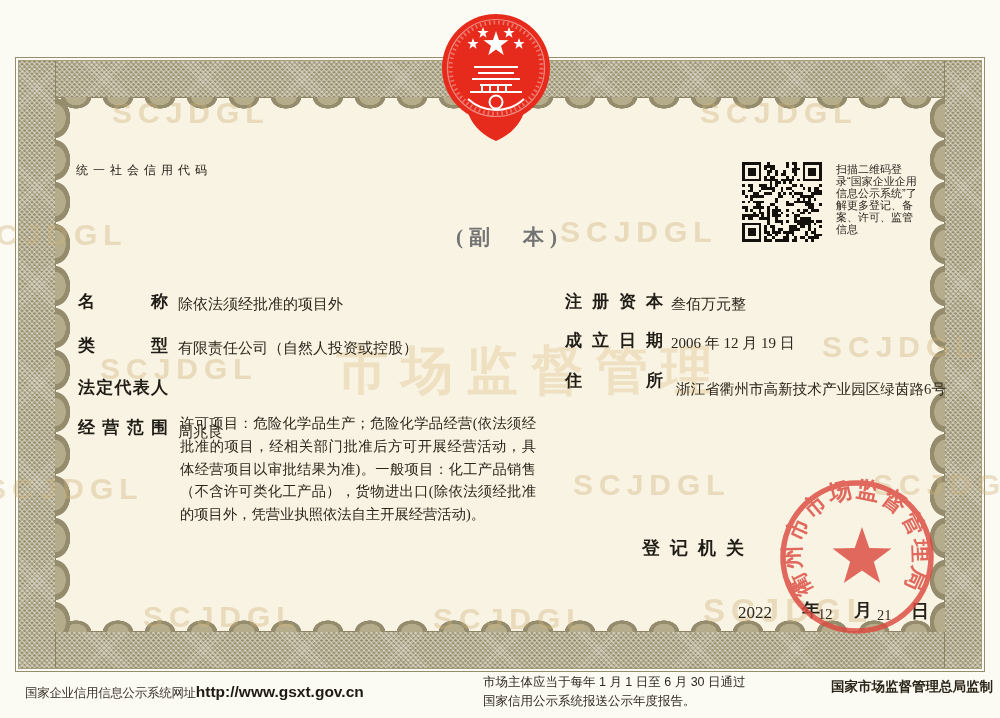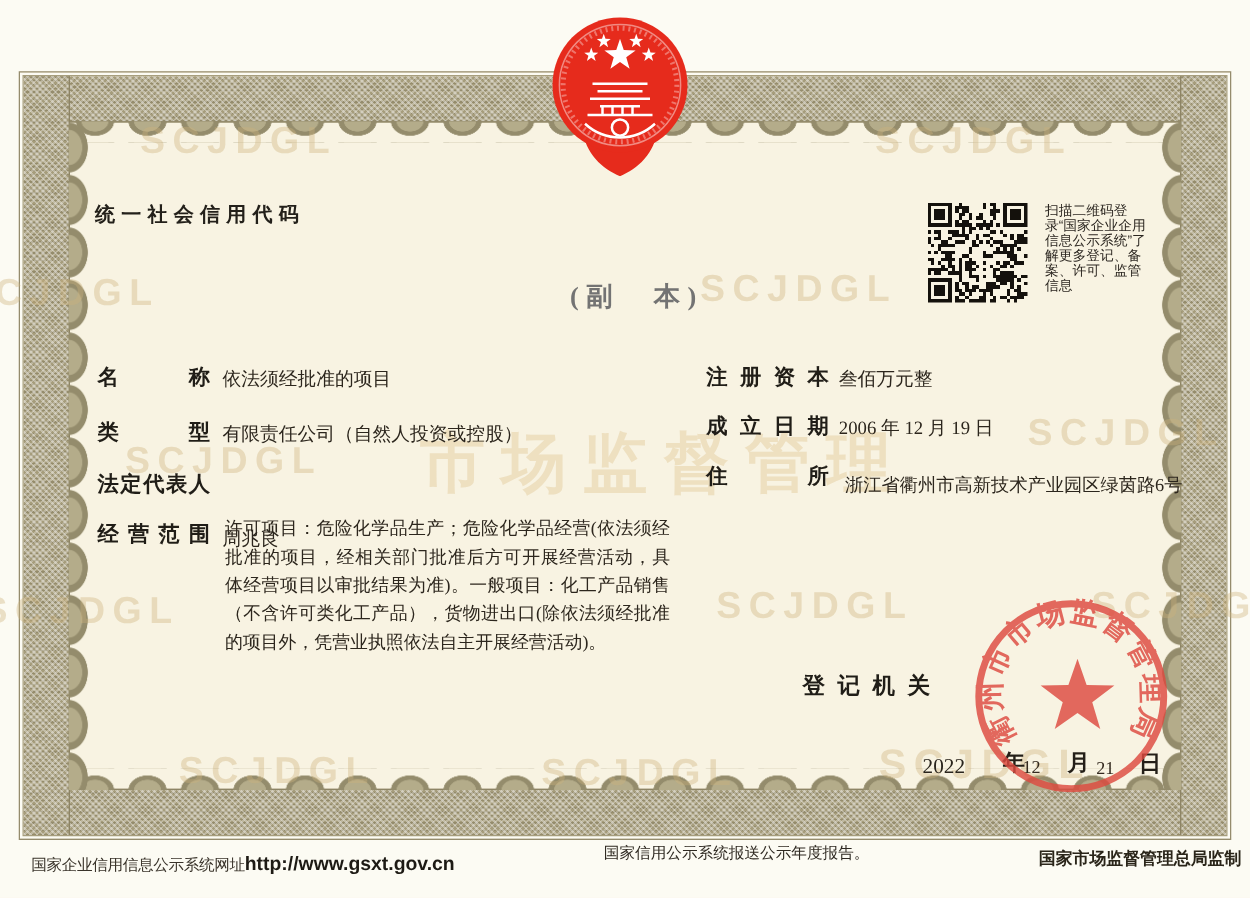--- a/index.html
+++ b/index.html
@@ -44,21 +44,21 @@
   
   .lbl{font-weight:700;color:#201d17;font-size:17px;line-height:1;}
   .jl{display:inline-block;text-align:justify;text-align-last:justify;}
   .w90{width:90px;} .w98{width:98px;}
   .val{font-family:"Liberation Serif",serif;color:#2c261d;font-size:15px;line-height:1.25;}
   .z2{z-index:2;}
 
   .title{font-size:52px;font-weight:900;color:#191510;letter-spacing:33px;white-space:nowrap;}
   .subtitle{font-family:"Liberation Serif",serif;font-size:21px;font-weight:700;
             color:#737373;letter-spacing:6px;white-space:nowrap;}
-  .cc-label{font-size:16px;font-weight:700;letter-spacing:5px;color:#23201a;white-space:nowrap;}
+  .cc-label{font-size:12px;font-weight:400;letter-spacing:5px;color:#23201a;white-space:nowrap;}
   .cc-value{font-family:"Liberation Serif",serif;font-size:15px;letter-spacing:1.5px;color:#2a251d;white-space:nowrap;}
   .qr-caption{width:86px;font-size:11px;line-height:12px;font-weight:400;color:#2b2620;}
   .scope{width:356px;font-size:14.3px;line-height:22.8px;text-align:justify;}
   .authority{font-size:18px;font-weight:700;color:#201d17;}
   .date-unit{font-size:18px;font-weight:700;color:#241f18;}
   .date-num{font-family:"Liberation Serif",serif;font-size:17px;color:#2a251d;}
   .date-num-sm{font-family:"Liberation Serif",serif;font-size:14.5px;color:#33291f;}
 
   .footer-label{font-size:12.5px;color:#39332a;letter-spacing:-0.3px;}
   .footer-url{font-size:15.5px;font-weight:700;color:#1d1a14;}
@@ -439,21 +439,21 @@
             <rect x="19" y="28" width="1" height="1"></rect>
             <rect x="23" y="28" width="1" height="1"></rect>
             <rect x="25" y="28" width="1" height="1"></rect>
           </g>
       </g>
     </svg>
   </div>
   <div class="abs qr-caption z2" style="left:836px;top:163px;">扫描二维码登录“国家企业企用信息公示系统”了解更多登记、备案、许可、监管信息</div>
 
   <div class="abs z2" style="left:78px;top:293px;"><span class="lbl jl w90">名称</span></div>
-  <div class="abs val z2" style="left:178px;top:295px;">依法须经批准的项目</div>
+  <div class="abs val z2" style="left:178px;top:295px;">除依法须经批准的项目外</div>
 
   <div class="abs z2" style="left:78px;top:337px;"><span class="lbl jl w90">类型</span></div>
   <div class="abs val z2" style="left:178px;top:339px;">有限责任公司（自然人投资或控股）</div>
 
   <div class="abs z2" style="left:78px;top:379px;"><span class="lbl jl w90">法定代表人</span></div>
   <div class="abs val z2" style="left:178px;top:381px;margin-top:42px;">周兆良</div>
 
   <div class="abs z2" style="left:78px;top:419px;"><span class="lbl jl w90">经营范围</span></div>
   <div class="abs val scope z2" style="left:180px;top:412px;">许可项目：危险化学品生产；危险化学品经营(依法须经批准的项目，经相关部门批准后方可开展经营活动，具体经营项目以审批结果为准)。一般项目：化工产品销售（不含许可类化工产品），货物进出口(除依法须经批准的项目外，凭营业执照依法自主开展经营活动)。</div>
 
@@ -485,17 +485,18 @@
           <textPath href="#sealArc" startOffset="0">衢州市市场监督管理局</textPath>
         </text>
       </g>
     </svg>
   </div>
 
   <div class="abs z2" style="left:25px;top:683px;white-space:nowrap;">
     <span class="footer-label">国家企业信用信息公示系统网址</span><span class="footer-url">http://www.gsxt.gov.cn</span>
   </div>
   <div class="abs z2" style="left:483px;top:673px;">
+    <div class="notice">市场主体应当于每年 1 月 1 日至 6 月 30 日通过</div>
     <div class="notice">国家信用公示系统报送公示年度报告。</div>
   </div>
   <div class="abs producer z2" style="left:831px;top:678px;">国家市场监督管理总局监制</div>
 
 </div>
 
 </body></html>

